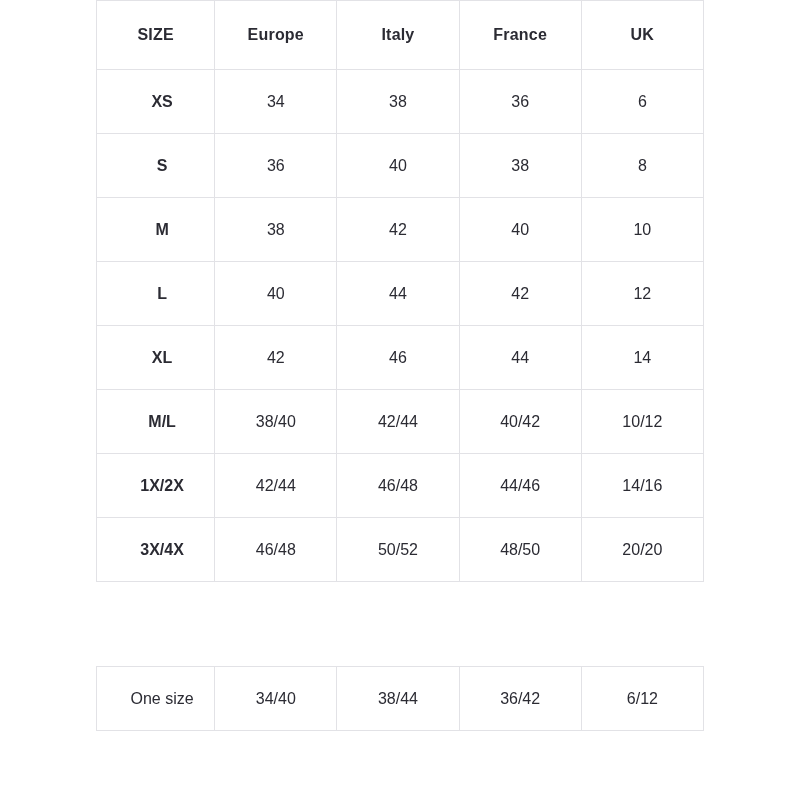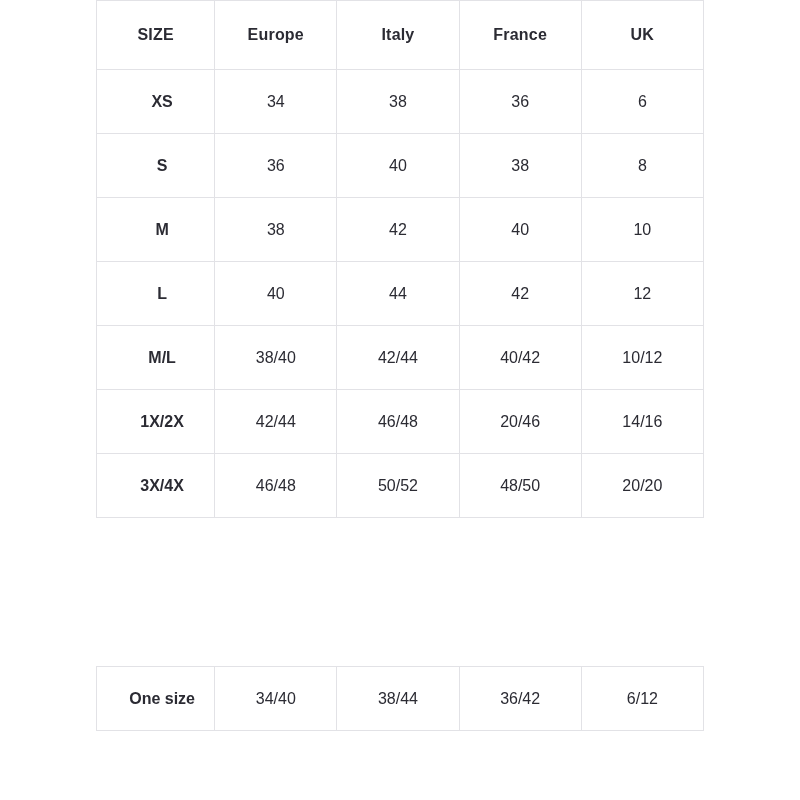--- a/index.html
+++ b/index.html
@@ -58,21 +58,21 @@
     height: 63px;
   }
   table.size-table tbody td.label {
     font-weight: 700;
     padding-left: 13px;
   }
   .secondary table.size-table tbody td {
     height: 63px;
   }
   .secondary table.size-table tbody td.label {
-    font-weight: 700;
+    font-weight: 400;
     margin-left: 12px;
   }
 </style>
 </head>
 <body>
 
 <div class="page">
 
   <div class="table-wrap primary">
     <table class="size-table">
@@ -115,31 +115,38 @@
           <td>10</td>
         </tr>
         <tr>
           <td class="label">L</td>
           <td>40</td>
           <td>44</td>
           <td>42</td>
           <td>12</td>
         </tr>
         <tr>
+          <td class="label">XL</td>
+          <td>42</td>
+          <td>46</td>
+          <td>44</td>
+          <td>14</td>
+        </tr>
+        <tr>
           <td class="label">M/L</td>
           <td>38/40</td>
           <td>42/44</td>
           <td>40/42</td>
           <td>10/12</td>
         </tr>
         <tr>
           <td class="label">1X/2X</td>
           <td>42/44</td>
           <td>46/48</td>
-          <td>20/46</td>
+          <td>44/46</td>
           <td>14/16</td>
         </tr>
         <tr>
           <td class="label">3X/4X</td>
           <td>46/48</td>
           <td>50/52</td>
           <td>48/50</td>
           <td>20/20</td>
         </tr>
       </tbody>

